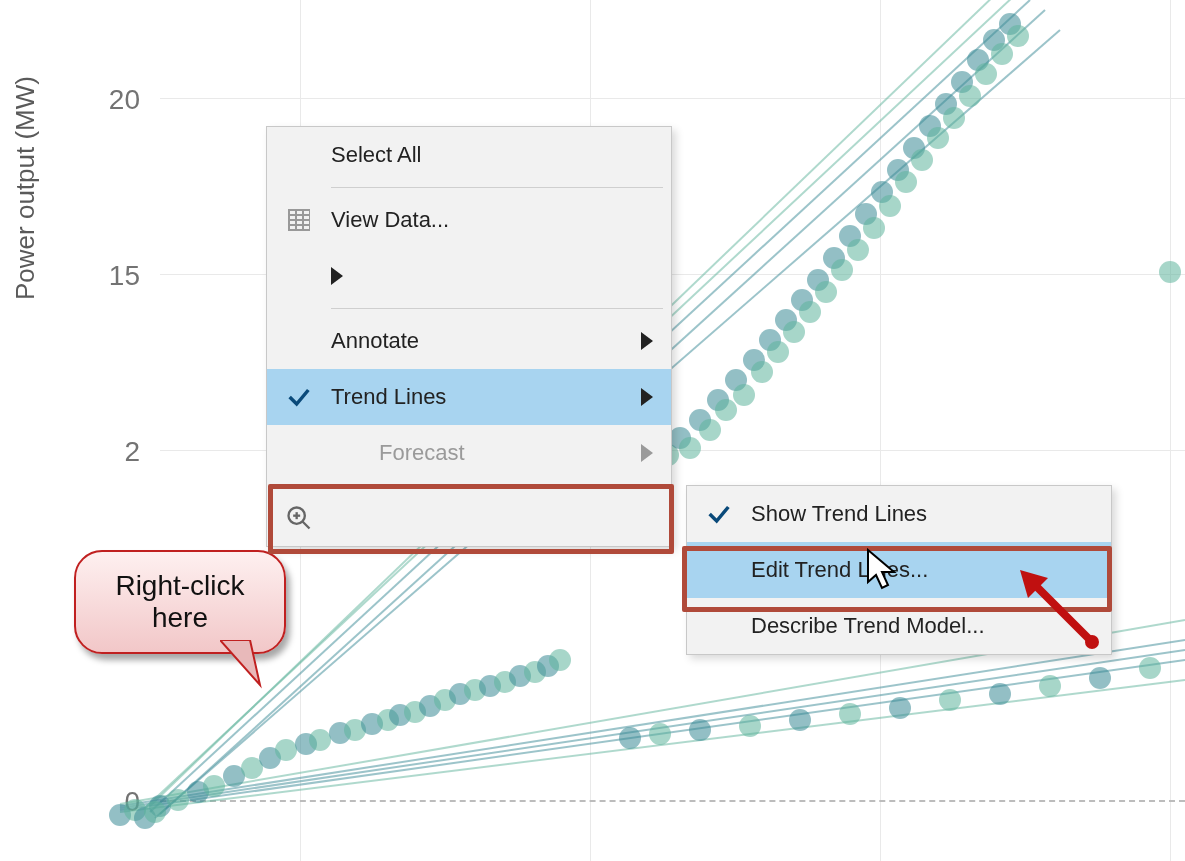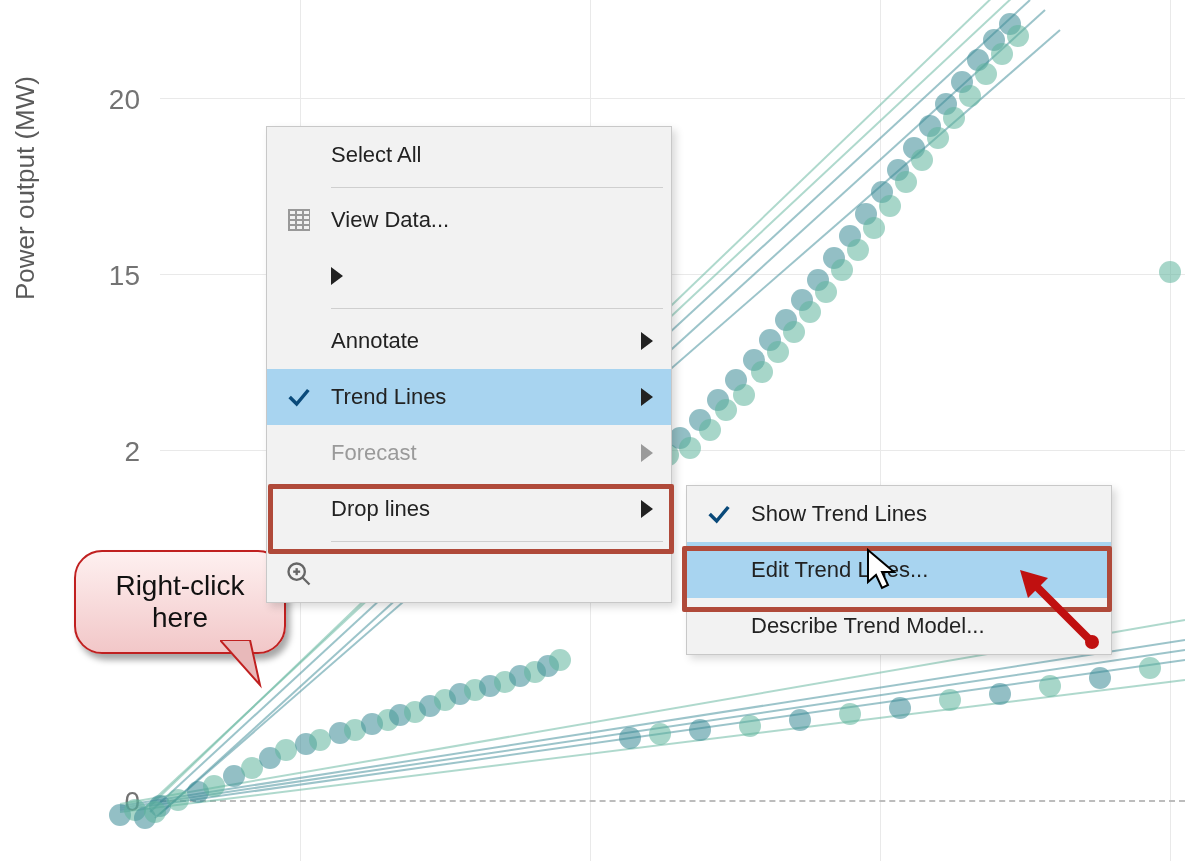--- a/index.html
+++ b/index.html
@@ -100,21 +100,21 @@
   }
   .menu-item .label {
     flex: 1;
     white-space: nowrap;
   }
   .menu-sep {
     height: 1px;
     margin: 4px 8px 4px 64px;
     background: #cfcfcf;
   }
-  .menu-item.disabled .label { color: #9a9a9a; }
+  .menu-item.disabled .label { color: #9a9a9a; margin-left: 48px; }
   .menu-item.highlight { background: #a8d4f0; }
   .submenu-arrow {
     width: 0; height: 0;
     border-top: 9px solid transparent;
     border-bottom: 9px solid transparent;
     border-left: 12px solid #222;
   }
   .menu-item.disabled .submenu-arrow { border-left-color: #9a9a9a; }
   .highlight-box {
     position: absolute;
@@ -351,25 +351,20 @@
         </svg>
     </span>
     <span class="label">Trend Lines</span>
     <span class="submenu-arrow"></span>
   </div>
   <div class="menu-item disabled">
     <span class="icon-slot"></span>
     <span class="label">Forecast</span>
     <span class="submenu-arrow"></span>
   </div>
-  <div class="menu-item">
-    <span class="icon-slot"></span>
-    <span class="label">Drop lines</span>
-    <span class="submenu-arrow"></span>
-  </div>
   <div class="menu-sep"></div>
   <div class="menu-item">
     <span class="icon-slot zoom-icon">
       <svg viewBox="0 0 24 24">
           <circle cx="10" cy="10" r="7" stroke="#666" stroke-width="2" fill="none"></circle>
           <line x1="15" y1="15" x2="21" y2="21" stroke="#666" stroke-width="2"></line>
           <line x1="7" y1="10" x2="13" y2="10" stroke="#666" stroke-width="2"></line>
           <line x1="10" y1="7" x2="10" y2="13" stroke="#666" stroke-width="2"></line>
         </svg>
     </span>

